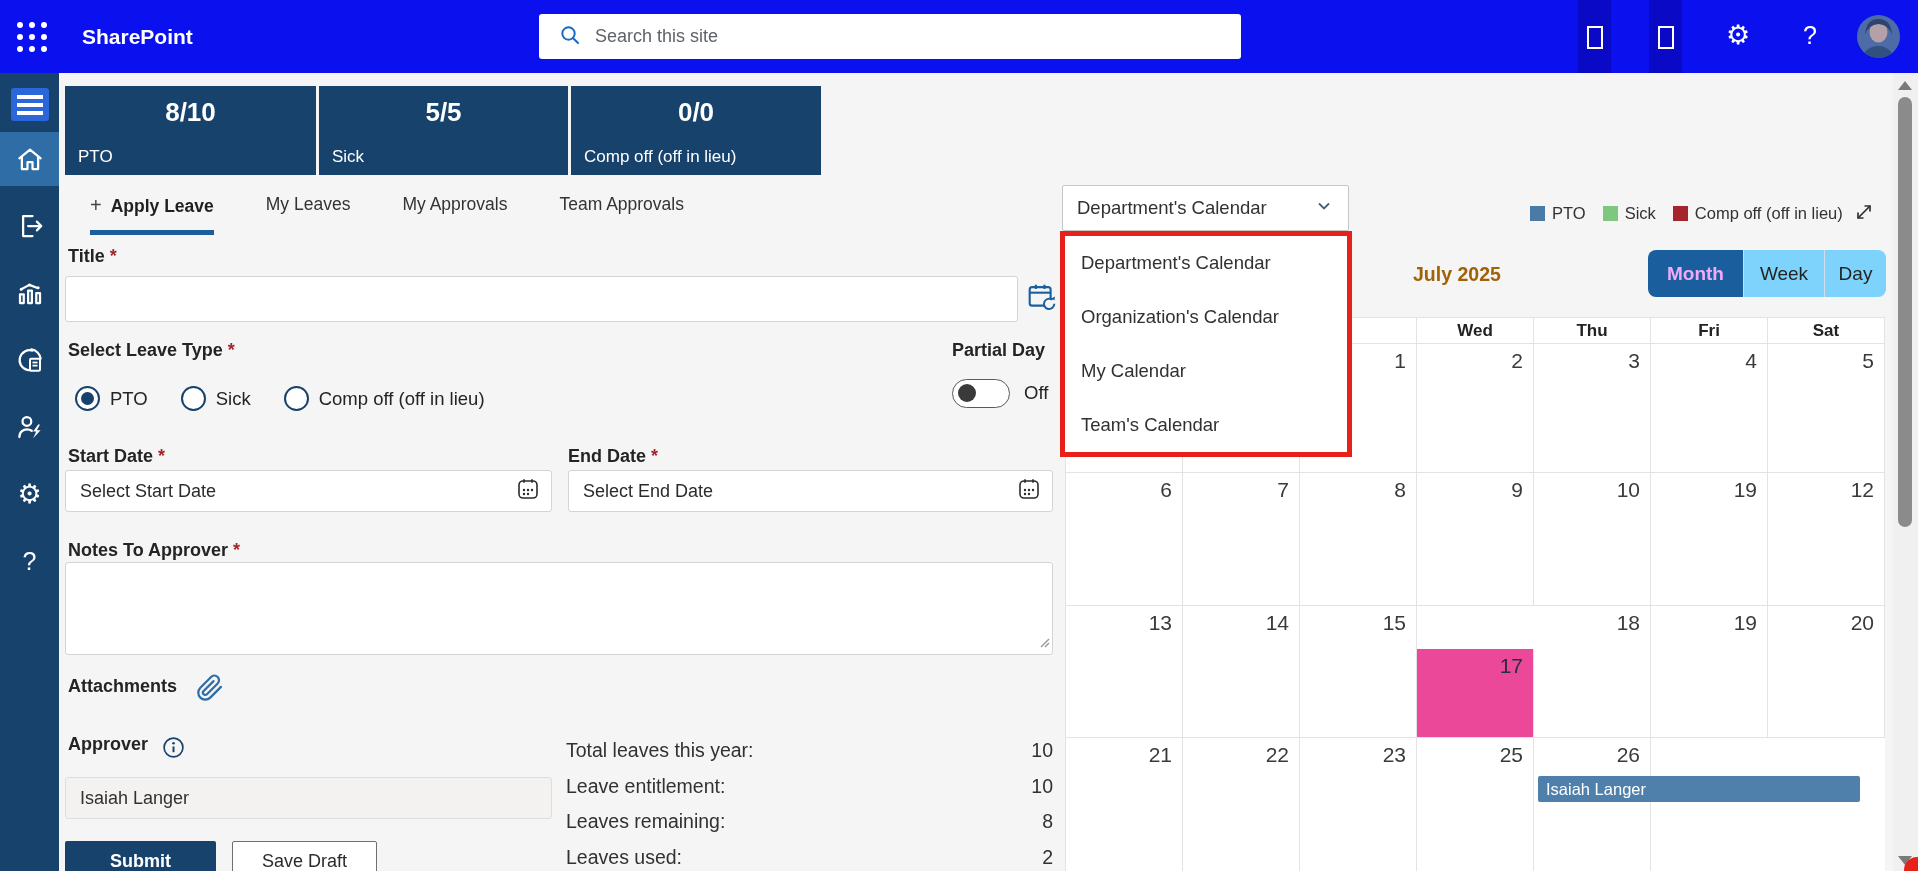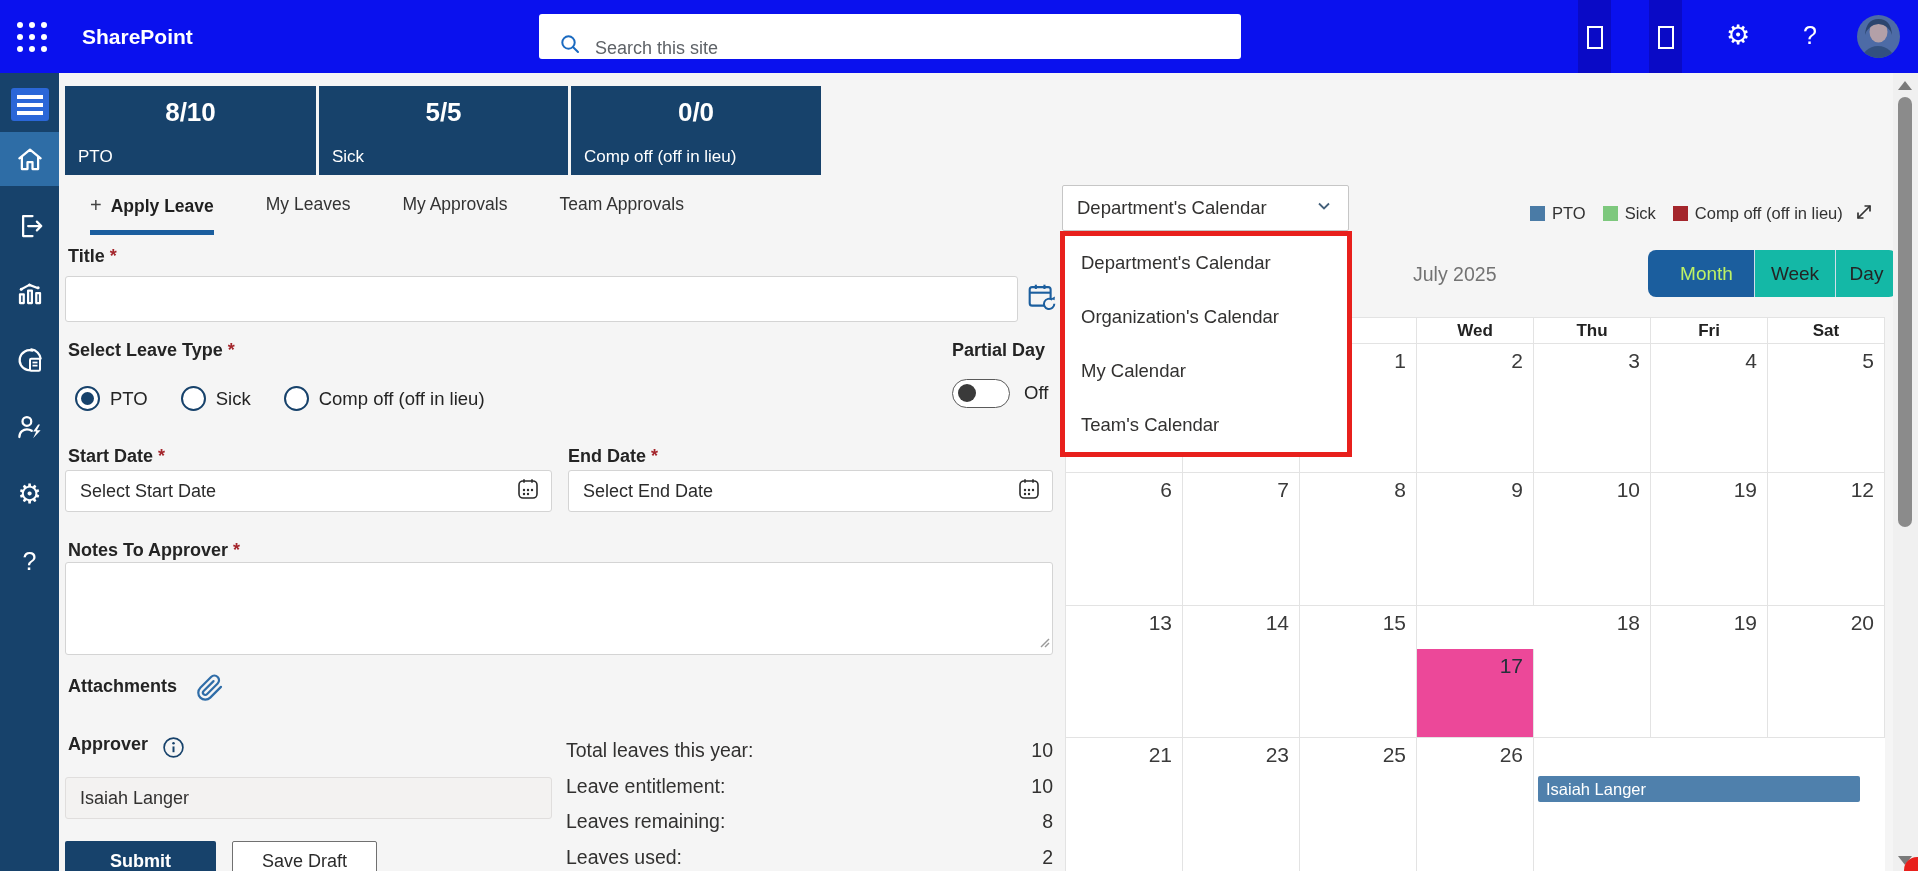--- a/index.html
+++ b/index.html
@@ -6,21 +6,21 @@
   .screen{position:relative;width:1918px;height:871px;overflow:hidden;background:#f5f5f5;
           font-family:"Liberation Sans",sans-serif;color:#2b2b2b;}
   
   .topbar{position:absolute;left:0;top:0;width:1918px;height:73px;background:#0a11ee;z-index:50;}
   .waffle{position:absolute;left:15px;top:20px;width:34px;height:34px;display:grid;
           grid-template-columns:repeat(3,1fr);gap:6px;padding:2px;box-sizing:border-box;cursor:pointer;}
   .waffle i{width:6px;height:6px;border-radius:50%;background:#fff;}
   .brand{position:absolute;left:82px;top:0;height:73px;line-height:73px;color:#fff;
          font-size:21px;font-weight:bold;}
   .searchbox{position:absolute;left:539px;top:14px;width:702px;height:45px;background:#fff;
-             border-radius:3px;display:flex;align-items:flex-end;padding-left:20px;box-sizing:border-box;}
+             border-radius:3px;display:flex;align-items:center;padding-left:20px;box-sizing:border-box;}
   .searchbox .ph{color:#5f6368;font-size:18px;margin-left:14px;}
   .tb-band{position:absolute;top:0;width:33px;height:73px;background:#0a0ac6;}
   .band1{left:1578px;} .band2{left:1649px;}
   .tofu{position:absolute;top:26px;left:9px;width:12px;height:19px;border:2px solid #fff;}
   .tb-glyph{position:absolute;top:0;height:73px;line-height:71px;color:#fff;text-align:center;cursor:pointer;}
   .gear{left:1720px;width:36px;font-size:27px;}
   .help{left:1792px;width:36px;font-size:25px;}
   .avatar{position:absolute;left:1857px;top:15px;width:43px;height:43px;border-radius:50%;overflow:hidden;cursor:pointer;}
   
   .sidebar{position:absolute;left:0;top:73px;width:59px;height:798px;background:#17426b;z-index:40;}
@@ -86,26 +86,26 @@
           align-items:center;justify-content:space-between;padding:0 14px 0 14px;cursor:pointer;z-index:31;}
   .dd-btn .dd-text{font-size:18.5px;color:#323130;}
   .dd-menu{position:absolute;left:1060px;top:231px;width:292px;background:#fff;
            border:5px solid #e8201c;box-sizing:border-box;z-index:30;}
   .dd-item{height:54px;display:flex;align-items:center;padding-left:16px;font-size:18.5px;
            color:#323130;cursor:pointer;background:#fff;}
   .legend{position:absolute;left:1530px;top:204px;display:flex;gap:17px;align-items:center;}
   .lg-item{display:flex;align-items:center;gap:7px;font-size:16.5px;color:#323232;}
   .lg-sq{width:15px;height:15px;display:inline-block;}
   .expand-icon{position:absolute;left:1853px;top:201px;cursor:pointer;}
-  .month-title{position:absolute;left:1413px;top:263px;font-size:19.5px;font-weight:normal;color:#737373;}
+  .month-title{position:absolute;left:1413px;top:263px;font-size:19.5px;font-weight:bold;color:#a16207;}
   .views{position:absolute;left:1648px;top:250px;height:47px;display:flex;border-radius:8px;overflow:hidden;}
   .view-btn{height:47px;display:flex;align-items:center;justify-content:center;font-size:19px;
-            color:#242424;background:#14b8a6;cursor:pointer;}
+            color:#242424;background:#7dd3fc;cursor:pointer;}
   .view-btn.v0{width:95px;} .view-btn.v1{width:80px;border-left:1px solid #cfdeea;} .view-btn.v2{width:61px;border-left:1px solid #cfdeea;}
-  .view-btn.active{background:#1b5e9e;color:#bef264;font-weight:normal;padding-left:11px;}
+  .view-btn.active{background:#1b5e9e;color:#f0abfc;font-weight:bold;}
   
   #cal-grid{position:absolute;left:1065px;top:317px;width:820px;height:554px;display:grid;
             grid-template-columns:repeat(7,117px);grid-template-rows:26px 129px 133px 132px 134px;
             background:#fff;border-top:1px solid #e3e3e3;border-left:1px solid #e3e3e3;box-sizing:border-box;}
   .cal-h{border-right:1px solid #e3e3e3;border-bottom:1px solid #e3e3e3;display:flex;align-items:center;
          justify-content:center;font-weight:bold;font-size:17px;color:#222;background:#fff;}
   .cal-c{border-right:1px solid #e3e3e3;border-bottom:1px solid #e3e3e3;text-align:right;
          padding:5px 10px 0 0;font-size:21px;color:#3a3a3a;box-sizing:border-box;background:#fff;cursor:pointer;}
   .cal-c.sel{background:#ec4899;color:#24303a;margin-top:43px;}
   .event-bar{position:absolute;left:1538px;top:776px;width:322px;height:26px;background:#4f80ac;
@@ -435,20 +435,21 @@
       <div class="cal-c">19</div>
       <div class="cal-c">12</div>
       <div class="cal-c">13</div>
       <div class="cal-c">14</div>
       <div class="cal-c">15</div>
       <div class="cal-c sel">17</div>
       <div class="cal-c">18</div>
       <div class="cal-c">19</div>
       <div class="cal-c">20</div>
       <div class="cal-c">21</div>
+      <div class="cal-c">22</div>
       <div class="cal-c">23</div>
       <div class="cal-c">25</div>
       <div class="cal-c">26</div>
     </div>
   <div class="event-bar">Isaiah Langer</div>
 
   <div class="scrollbar">
     <div class="sb-up"></div>
     <div class="sb-thumb"></div>
     <div class="sb-down"></div>

